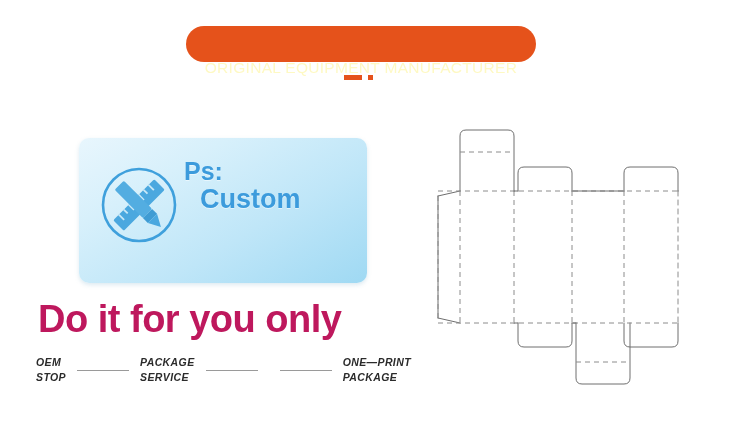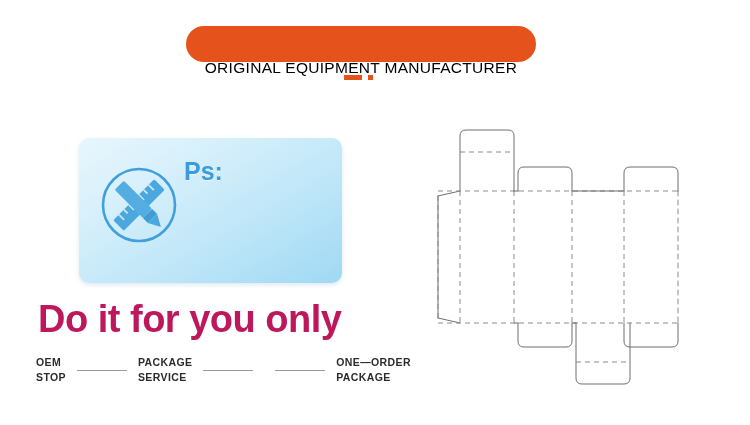--- a/index.html
+++ b/index.html
@@ -28,21 +28,21 @@
     top: 26px;
     width: 350px;
     height: 36px;
     background: #E5521B;
     border-radius: 18px;
     display: flex;
     align-items: center;
     justify-content: center;
   }
   .banner-label {
-    color: #000000;
+    color: #fef9c3;
     font-size: 15.5px;
     letter-spacing: 0.3px;
     font-weight: 400;
     white-space: nowrap;
     font-family: "Liberation Sans", sans-serif;
     margin-top: 48px;
   }
 
   
   .clip-mark {
@@ -68,21 +68,21 @@
     width: 5px;
     height: 5px;
     background: #E5521B;
   }
 
   
   .brand-card {
     position: absolute;
     left: 79px;
     top: 138px;
-    width: 263px;
+    width: 288px;
     height: 145px;
     border-radius: 10px;
     background: linear-gradient(150deg, #E8F6FD 0%, #D7F0FB 28%, #BFE6F8 62%, #9FD9F3 100%);
     box-shadow: 0 2px 4px rgba(120,170,200,0.25);
     overflow: hidden;
   }
   .brand-card-inner {
     position: relative;
     width: 100%;
     height: 100%;
@@ -137,20 +137,21 @@
   }
 
   
   .steps {
     position: absolute;
     left: 36px;
     top: 355px;
     width: 375px;
     display: flex;
     align-items: center;
+    font-style: italic;
   }
   .step {
     color: #2B2B2B;
     font-size: 10.5px;
     font-weight: bold;
     letter-spacing: 0.4px;
     line-height: 1.45;
     font-family: "Liberation Sans", sans-serif;
     white-space: nowrap;
   }
@@ -211,20 +212,21 @@
           <g transform="rotate(45 41 41)">
             <rect x="13" y="34.5" width="40" height="13" rx="1.5" fill="#53ADE1"></rect>
             <rect x="53" y="34.5" width="7" height="13" fill="#3F9CD4"></rect>
             <polygon points="60,34.5 72,41 60,47.5" fill="#4BA8DF"></polygon>
           </g>
         </svg>
       </div>
 
       <div class="brand-text">
         <div class="brand-line l1">Ps:</div>
+        <div class="brand-line l2">Custom</div>
       </div>
 
     </div>
   </div>
 
   <div class="headline">Do it for you only</div>
 
   <div class="steps">
     <div class="step">
       <div>OEM</div>
@@ -234,21 +236,21 @@
 
     <div class="step">
       <div>PACKAGE</div>
       <div>SERVICE</div>
     </div>
     <div class="step-connector"></div>
 
     <div class="step-connector"></div>
 
     <div class="step">
-      <div>ONE—ORDER</div>
+      <div>ONE—PRINT</div>
       <div>PACKAGE</div>
     </div>
   </div>
 
   <div class="dieline">
     <svg width="318" height="290" viewBox="0 0 318 290" xmlns="http://www.w3.org/2000/svg">
       <g fill="none" stroke="#6E6E6E" stroke-width="1" stroke-linejoin="round" stroke-linecap="round">
 
         <path d="M 36 79 L 36 24 Q 36 18 42 18 L 84 18 Q 90 18 90 24 L 90 79"></path>
 

